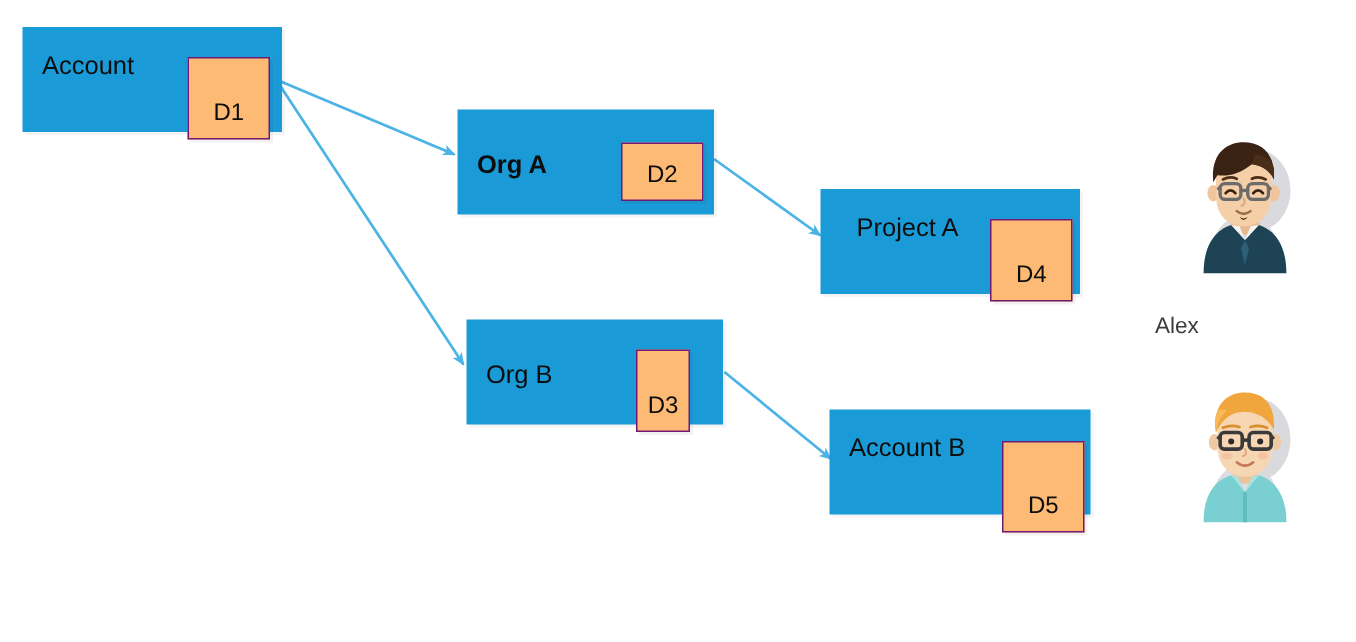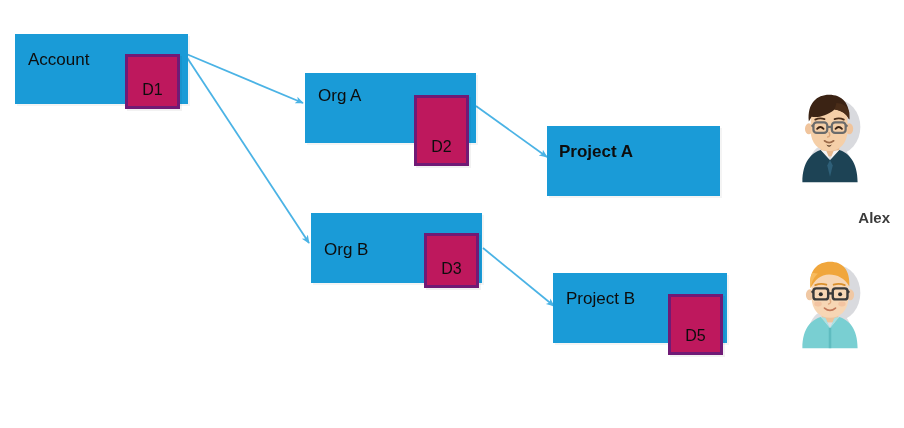--- a/index.html
+++ b/index.html
@@ -42,22 +42,22 @@
   .node-label {
     position: absolute;
     color: #0d0d0d;
     font-size: 17px;
     line-height: 17px;
     font-family: "Liberation Sans", sans-serif;
     white-space: nowrap;
   }
   .node-badge {
     position: absolute;
-    background: #be185d;
-    border: 3px solid #701a75;
+    background: #fdba74;
+    border: 1px solid #701a75;
     box-sizing: border-box;
     box-shadow: 2px 2px 0 0 rgba(0,0,0,0.05);
   }
   .badge-label {
     position: absolute;
     left: 0;
     right: 0;
     bottom: 8px;
     text-align: center;
     color: #0d0d0d;
@@ -73,26 +73,25 @@
     height: 92px;
   }
   .avatar svg {
     display: block;
     width: 92px;
     height: 92px;
   }
   .avatar-name {
     position: absolute;
     width: 120px;
-    text-align: right;
+    text-align: left;
     color: #3b3b3b;
     font-size: 15px;
     line-height: 15px;
     font-family: "Liberation Sans", sans-serif;
-    font-weight: bold;
   }
 </style>
 </head>
 <body>
 
 <div id="canvas">
 
   <svg id="edges" viewBox="0 0 904 428">
     <defs>
       <marker id="ah" markerWidth="9" markerHeight="9" refX="7.6" refY="4.2" orient="auto" markerUnits="userSpaceOnUse">
@@ -101,52 +100,55 @@
     </defs>
 
     <g stroke="#4bb3e5" stroke-width="1.8" fill="none" marker-end="url(#ah)">
       <line x1="184" y1="53" x2="303" y2="103"></line>
       <line x1="184" y1="53" x2="309" y2="243"></line>
       <line x1="476" y1="106" x2="547" y2="157"></line>
       <line x1="483" y1="248" x2="554" y2="306"></line>
     </g>
   </svg>
 
-  <div class="node" style="left:15px; top:18px; width:175px; height:78px;margin-top:16px;">
+  <div class="node" style="left:15px; top:18px; width:175px; height:78px;">
     <div class="node-main" style="width:173px; height:70px;"></div>
     <div class="node-label" style="left:13px; top:17px;">Account</div>
     <div class="node-badge" style="left:110px; top:20px; width:55px; height:55px;">
       <span class="badge-label">D1</span>
     </div>
   </div>
 
   <div class="node" style="left:305px; top:73px; width:175px; height:78px;">
     <div class="node-main" style="width:171px; height:70px;"></div>
-    <div class="node-label" style="left:13px; top:14px;">Org A</div>
-    <div class="node-badge" style="left:109px; top:22px; width:55px; height:71px;">
+    <div class="node-label" style="left:13px; top:28px;font-weight:bold;">Org A</div>
+    <div class="node-badge" style="left:109px; top:22px; width:55px; height:39px;">
       <span class="badge-label">D2</span>
     </div>
   </div>
 
   <div class="node" style="left:311px; top:213px; width:175px; height:78px;">
     <div class="node-main" style="width:171px; height:70px;"></div>
     <div class="node-label" style="left:13px; top:28px;">Org B</div>
-    <div class="node-badge" style="left:113px; top:20px; width:55px; height:55px;">
+    <div class="node-badge" style="left:113px; top:20px; width:36px; height:55px;">
       <span class="badge-label">D3</span>
     </div>
   </div>
 
   <div class="node" style="left:547px; top:126px; width:178px; height:78px;">
     <div class="node-main" style="width:173px; height:70px;"></div>
-    <div class="node-label" style="left:12px; top:17px;font-weight:bold;">Project A</div>
+    <div class="node-label" style="left:24px; top:17px;">Project A</div>
+    <div class="node-badge" style="left:113px; top:20px; width:55px; height:55px;">
+      <span class="badge-label">D4</span>
+    </div>
   </div>
 
   <div class="node" style="left:553px; top:273px; width:178px; height:78px;">
     <div class="node-main" style="width:174px; height:70px;"></div>
-    <div class="node-label" style="left:13px; top:17px;">Project B</div>
+    <div class="node-label" style="left:13px; top:17px;">Account B</div>
     <div class="node-badge" style="left:115px; top:21px; width:55px; height:61px;">
       <span class="badge-label">D5</span>
     </div>
   </div>
 
   <div class="avatar" style="left:784px; top:92px;">
     <svg viewBox="0 0 100 100">
 
       <path d="M24 96 C24 70 34 56 50 56 C66 56 76 70 76 96 Z" fill="#dcdde1"></path>
       <ellipse cx="57" cy="38" rx="26" ry="30" fill="#d9dade"></ellipse>

